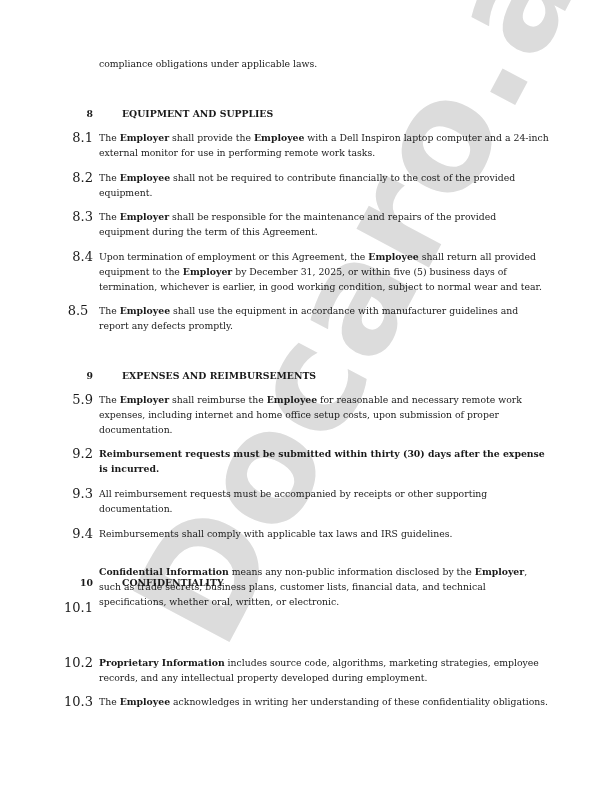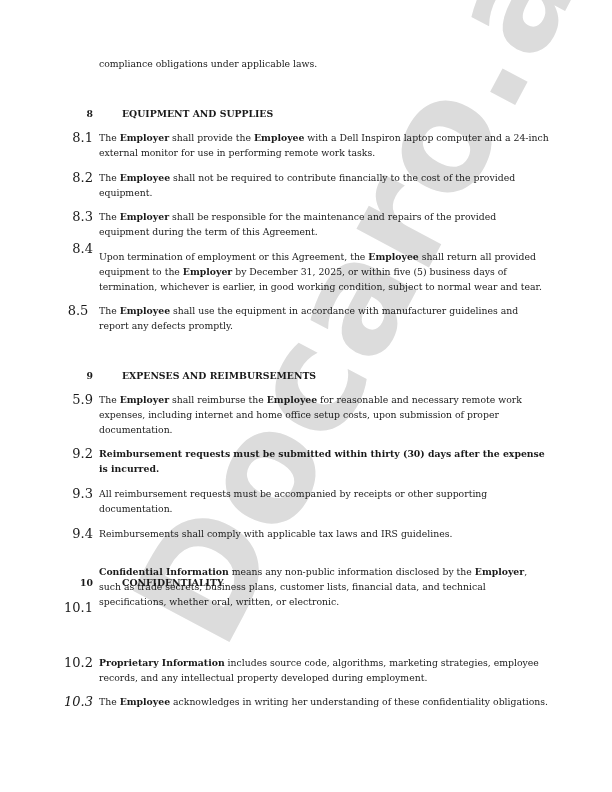--- a/index.html
+++ b/index.html
@@ -38,21 +38,21 @@
 
     <div class="num" style="left:63px; top:130px;">8.1</div>
     <div class="line-block" style="top:130px;"><span>The </span><b>Employer</b><span> shall provide the </span><b>Employee</b><span> with a Dell Inspiron laptop computer and a 24-inch external monitor for use in performing remote work tasks.</span></div>
 
     <div class="num" style="left:63px; top:170px;">8.2</div>
     <div class="line-block" style="top:170px;"><span>The </span><b>Employee</b><span> shall not be required to contribute financially to the cost of the provided equipment.</span></div>
 
     <div class="num" style="left:63px; top:209px;">8.3</div>
     <div class="line-block" style="top:209px;"><span>The </span><b>Employer</b><span> shall be responsible for the maintenance and repairs of the provided equipment during the term of this Agreement.</span></div>
 
-    <div class="num" style="left:63px; top:241px;">8.4</div>
+    <div class="num" style="left:63px; top:249px;">8.4</div>
     <div class="line-block" style="top:249px;"><span>Upon termination of employment or this Agreement, the </span><b>Employee</b><span> shall return all provided equipment to the </span><b>Employer</b><span> by December 31, 2025, or within five (5) business days of termination, whichever is earlier, in good working condition, subject to normal wear and tear.</span></div>
 
     <div class="num" style="left:63px; top:303px;text-align:center;">8.5</div>
     <div class="line-block" style="top:303px;"><span>The </span><b>Employee</b><span> shall use the equipment in accordance with manufacturer guidelines and report any defects promptly.</span></div>
 
     <div class="hnum" style="left:63px; top:368px;">9</div>
     <div class="heading" style="top:368px;text-align:center;">EXPENSES AND REIMBURSEMENTS</div>
 
     <div class="num" style="left:63px; top:392px;">5.9</div>
     <div class="line-block" style="top:392px;"><span>The </span><b>Employer</b><span> shall reimburse the </span><b>Employee</b><span> for reasonable and necessary remote work expenses, including internet and home office setup costs, upon submission of proper documentation.</span></div>
@@ -68,16 +68,16 @@
 
     <div class="hnum" style="left:63px; top:575px;">10</div>
     <div class="heading" style="top:575px;">CONFIDENTIALITY</div>
 
     <div class="num" style="left:63px; top:600px;">10.1</div>
     <div class="line-block" style="top:564px;"><b>Confidential Information</b><span> means any non-public information disclosed by the </span><b>Employer</b><span>, such as trade secrets, business plans, customer lists, financial data, and technical specifications, whether oral, written, or electronic.</span></div>
 
     <div class="num" style="left:63px; top:655px;">10.2</div>
     <div class="line-block" style="top:655px;"><b>Proprietary Information</b><span> includes source code, algorithms, marketing strategies, employee records, and any intellectual property developed during employment.</span></div>
 
-    <div class="num" style="left:63px; top:694px;font-style:italic;">10.3</div>
+    <div class="num" style="left:63px; top:694px;">10.3</div>
     <div class="line-block" style="top:694px;"><span>The </span><b>Employee</b><span> acknowledges in writing her understanding of these confidentiality obligations.</span></div>
   </div>
 </div>
 
 </body></html>

